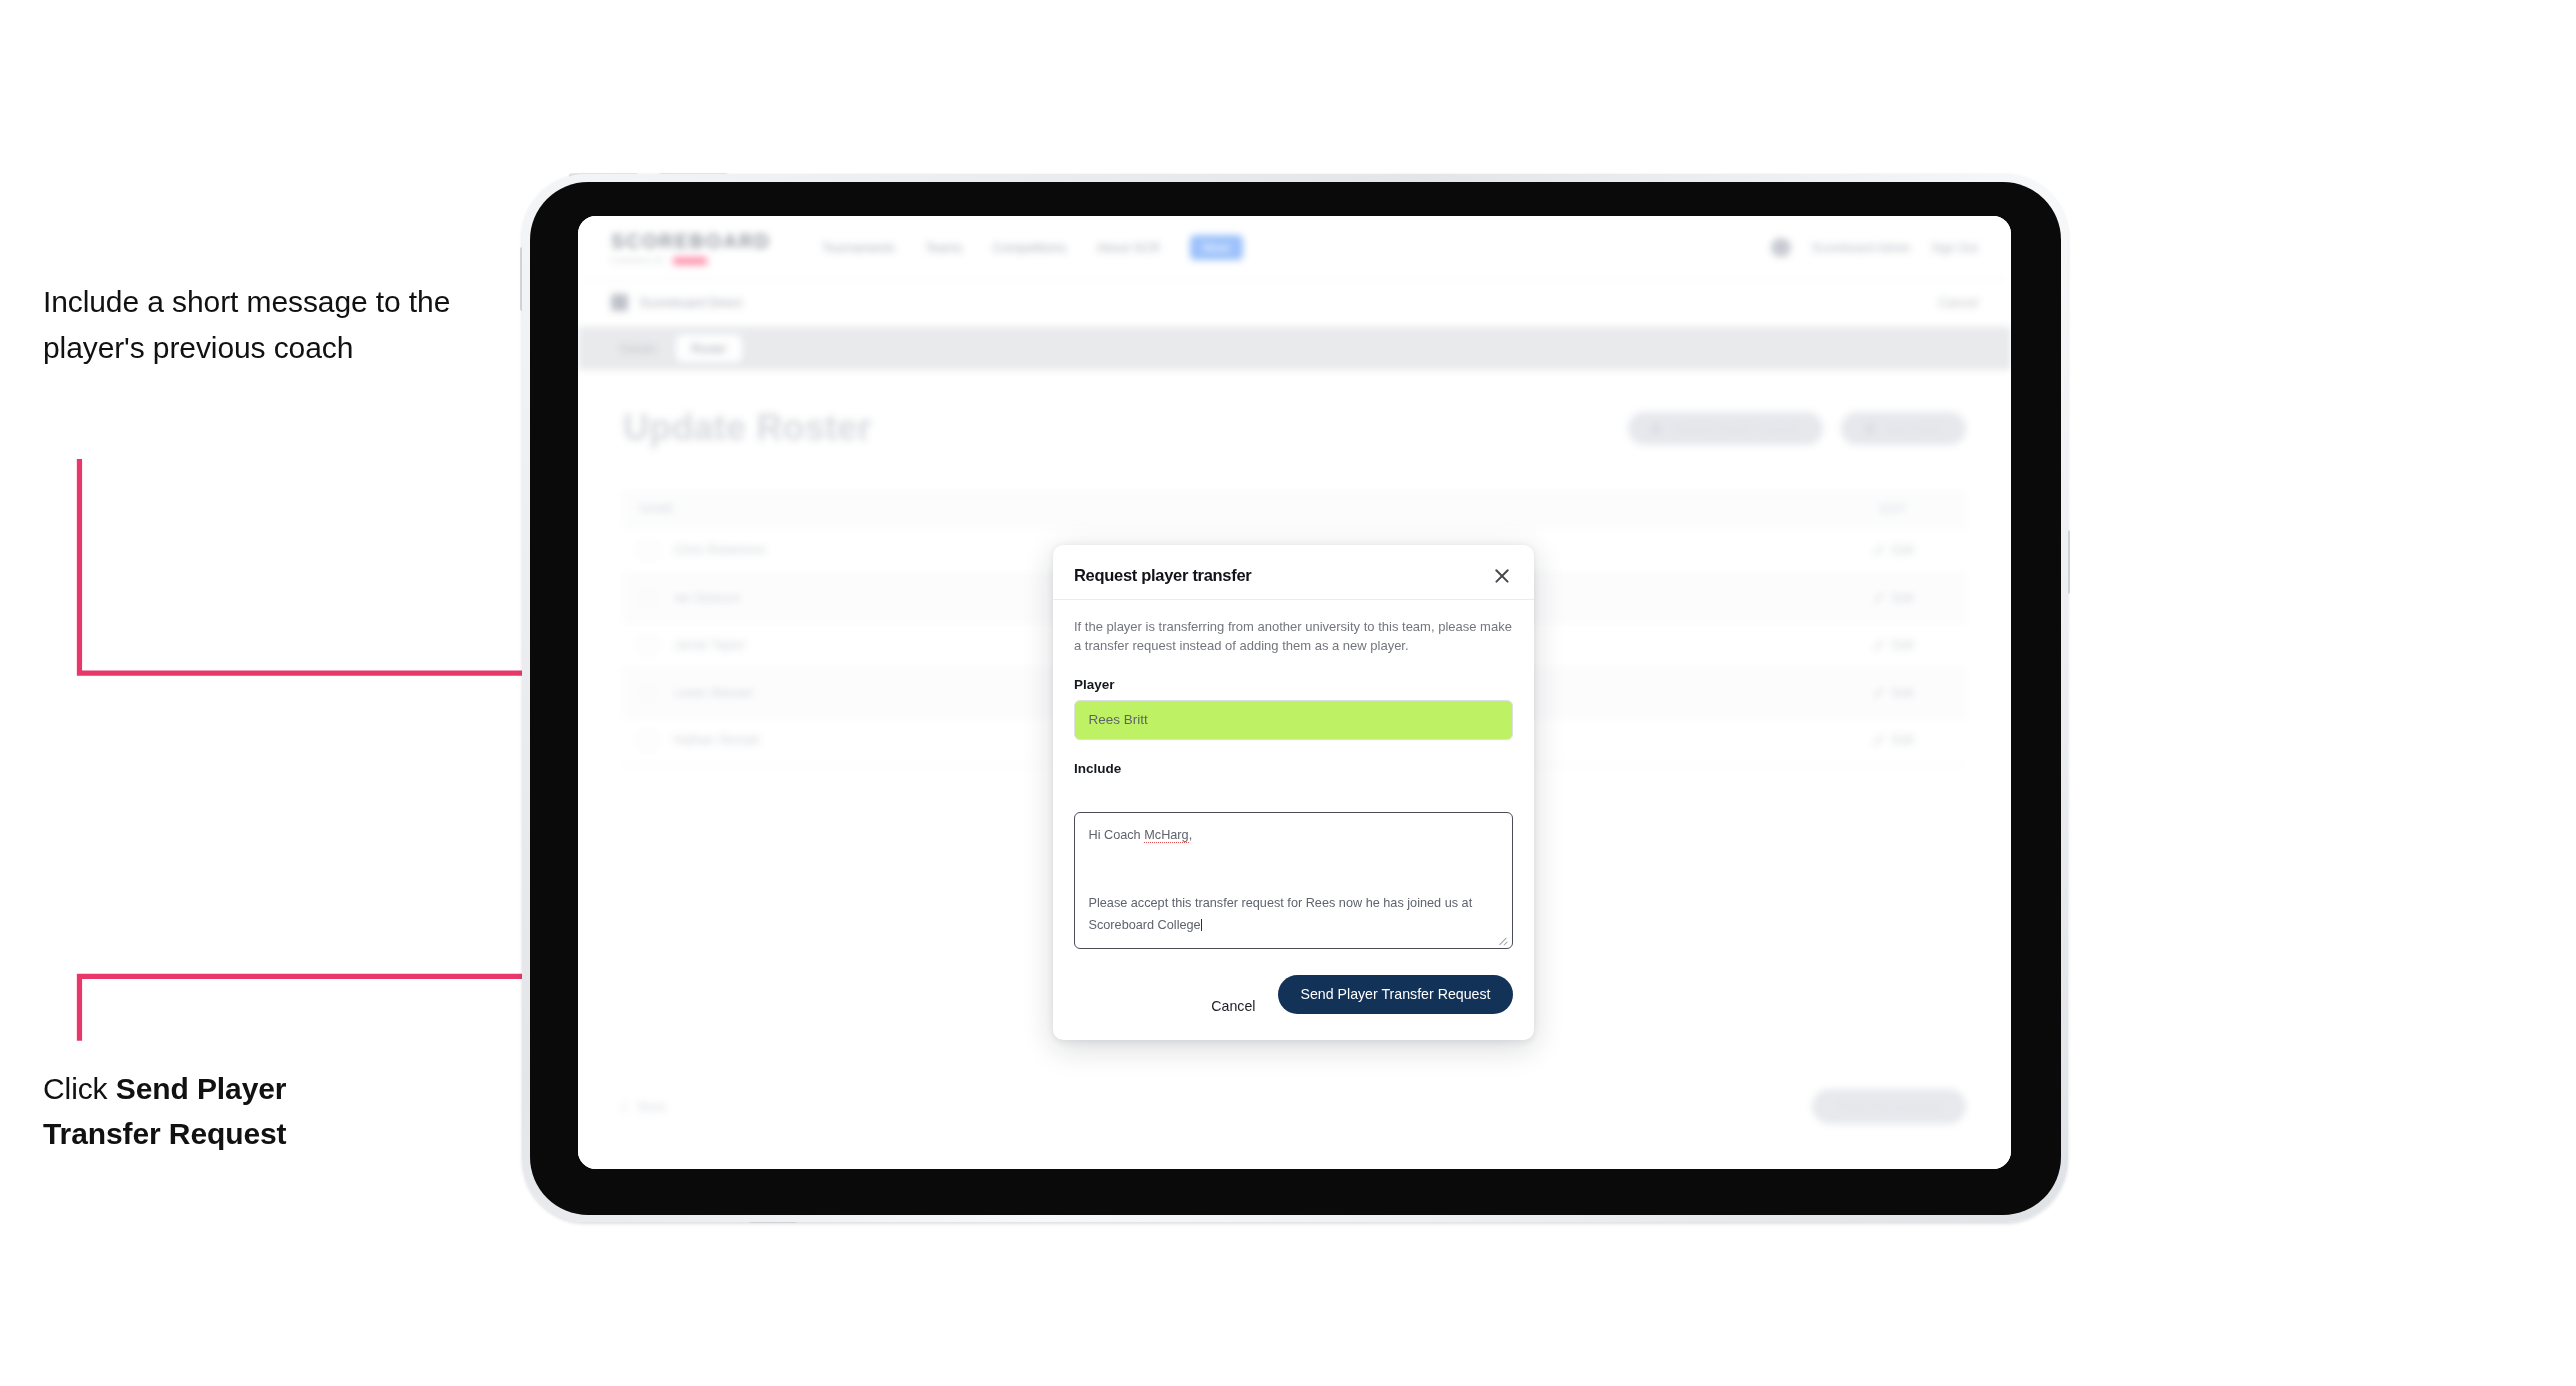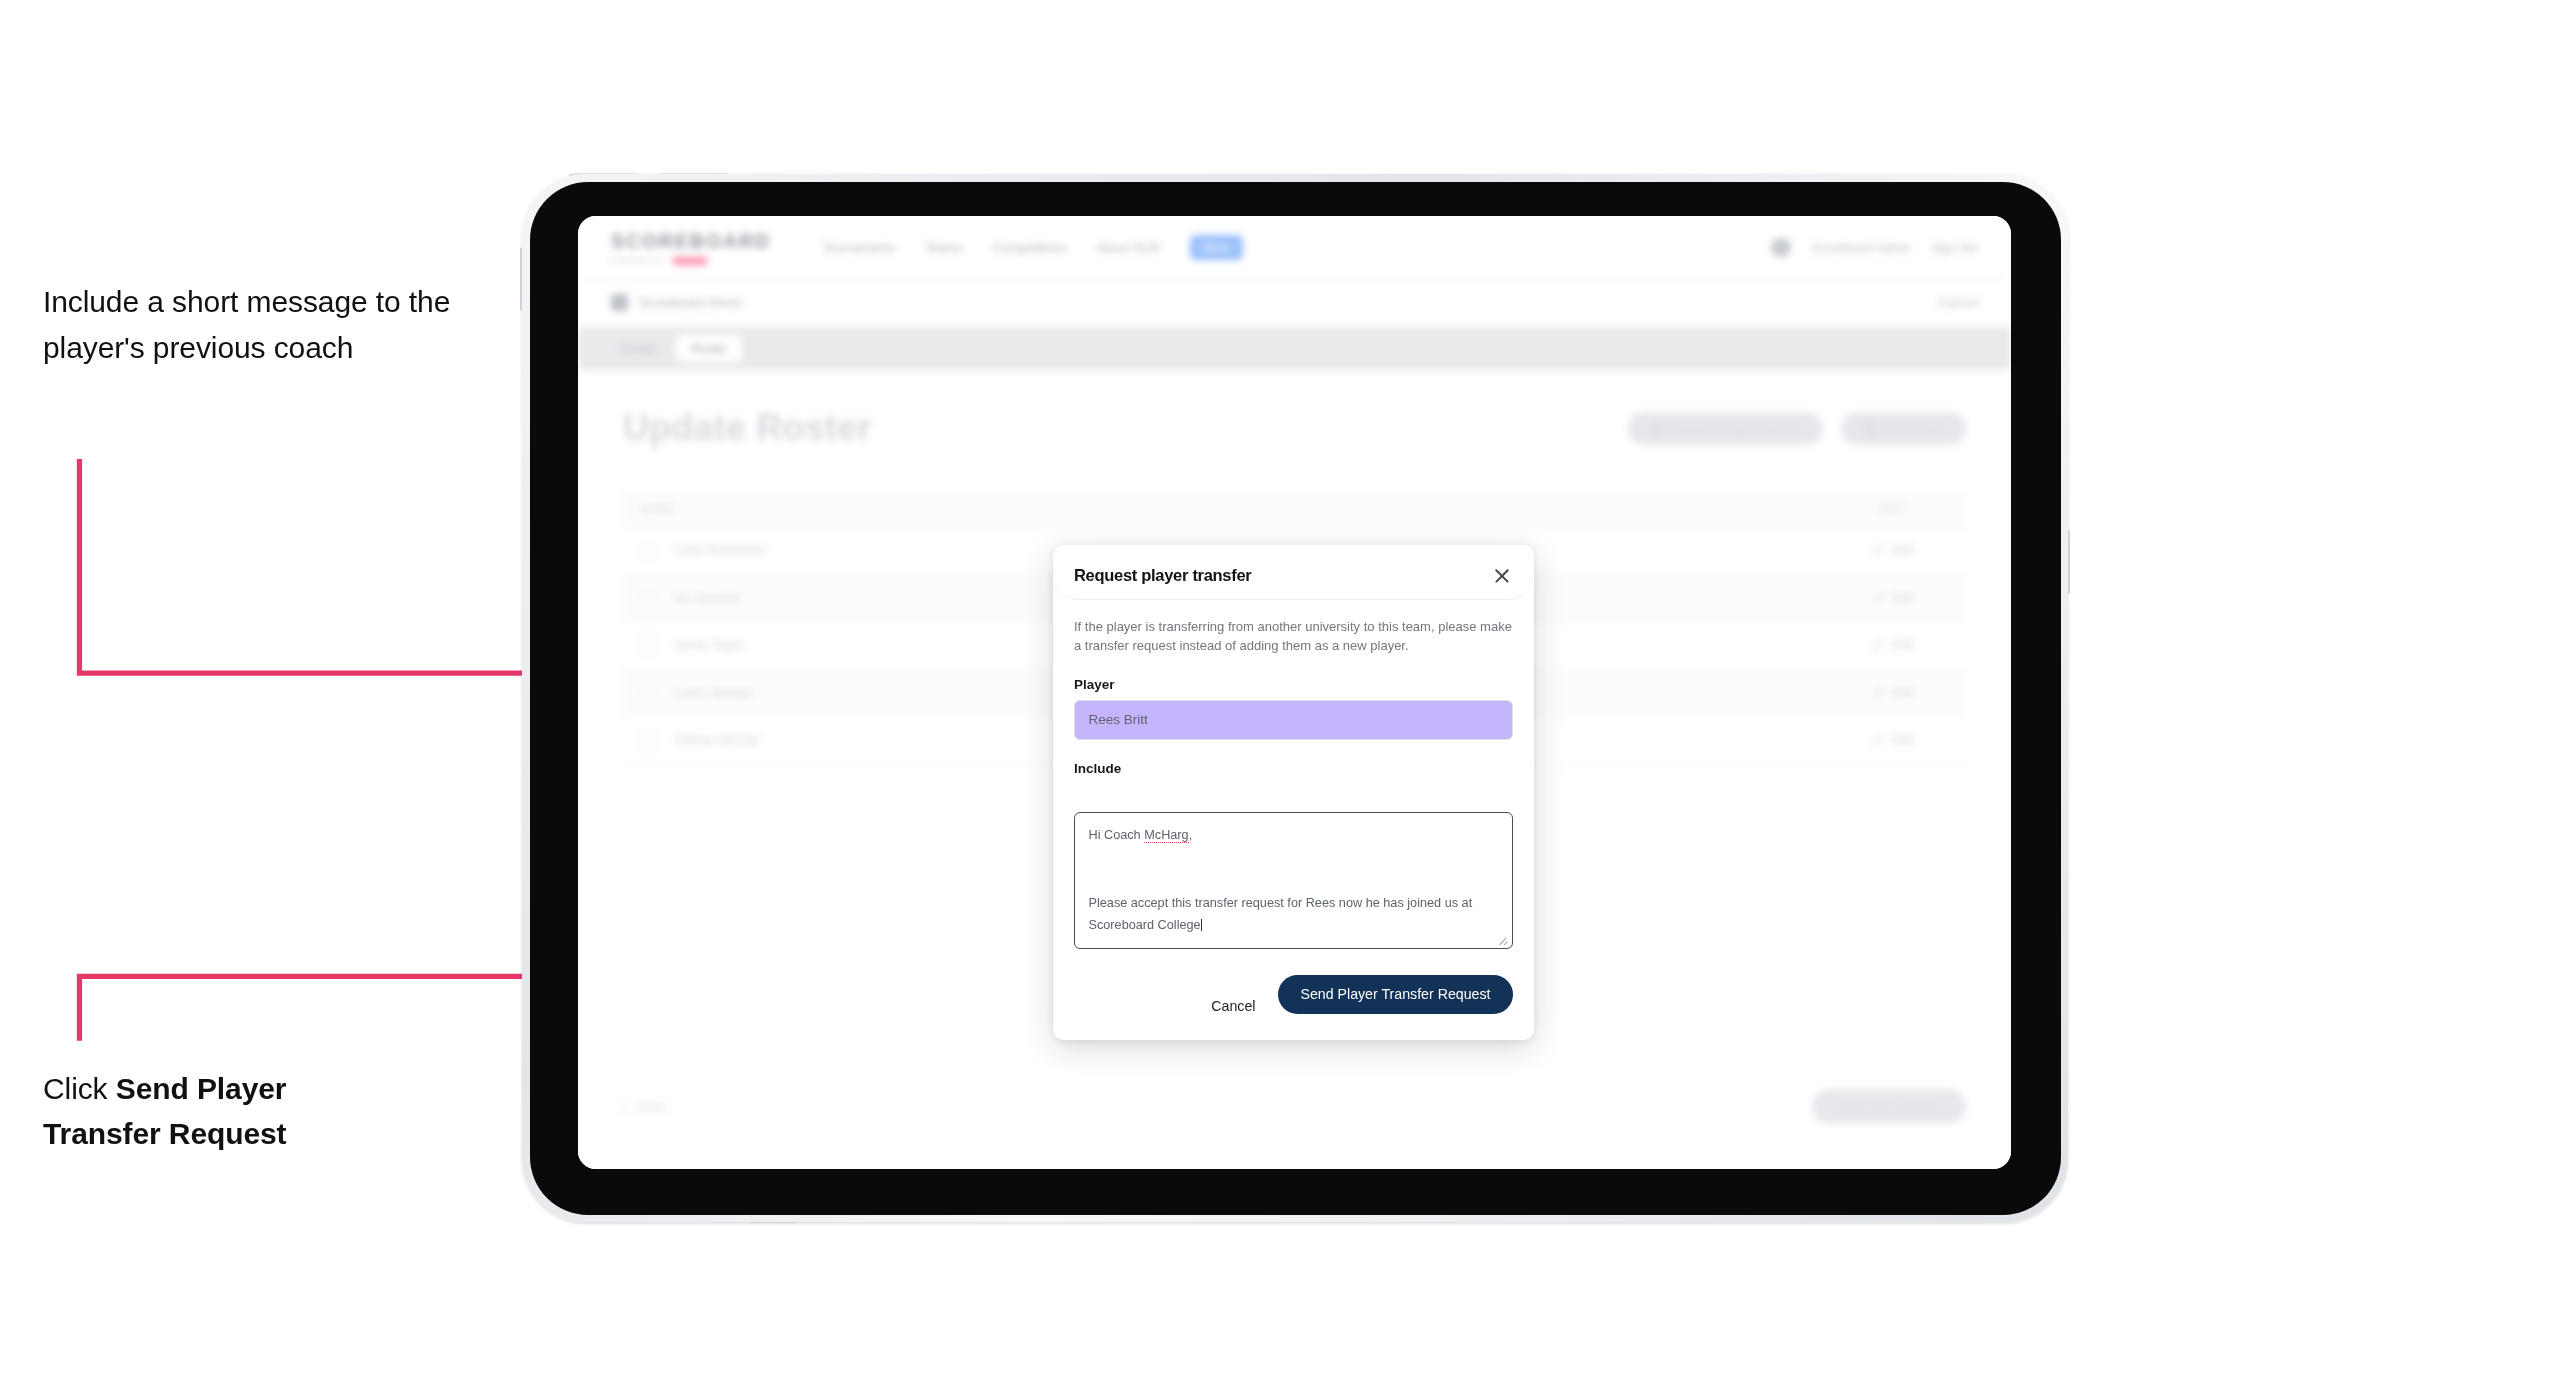--- a/index.html
+++ b/index.html
@@ -185,21 +185,20 @@
     background: #ffffff;
     border-radius: 10.5px;
     box-shadow: 0 7.5px 31px rgba(17,24,39,0.16), 0 1.5px 7.5px rgba(17,24,39,0.08);
     padding: 0 0 0 0;
     z-index: 20;
   }
   .modal-head {
     display: flex; align-items: center; justify-content: space-between;
     padding: 19.5px 21px 12px 21px;
     border-bottom: 0.7px solid #ececec;
-    border-radius: 26px;
   }
   .modal-title {
     font-size: 16.5px; font-weight: bold; color: #111318;
     letter-spacing: -0.3px;
   }
   .close-x {
     width: 22.5px; height: 22.5px; position: relative; cursor: pointer;
   }
   .close-x::before, .close-x::after {
     content: ""; position: absolute; left: 2.2px; top: 10.5px;
@@ -211,21 +210,21 @@
   .modal-body { padding: 16.5px 21px 0 21px; }
   .modal-desc {
     font-size: 13px; line-height: 1.52; color: #73767d;
   }
   .field-label {
     font-size: 13.5px; font-weight: bold; color: #15181e;
     margin: 21px 0 8.2px 0;
   }
   .text-input {
     width: 100%;
-    background: #c4b5fd;
+    background: #bef264;
     border: 0.7px solid #dcdfe3;
     border-radius: 6px;
     padding: 11.2px 13.5px;
     font-size: 13.5px;
     color: #5e636c;
     font-family: "Liberation Sans", sans-serif;
     outline: none;
   }
   .text-area {
     width: 100%;

